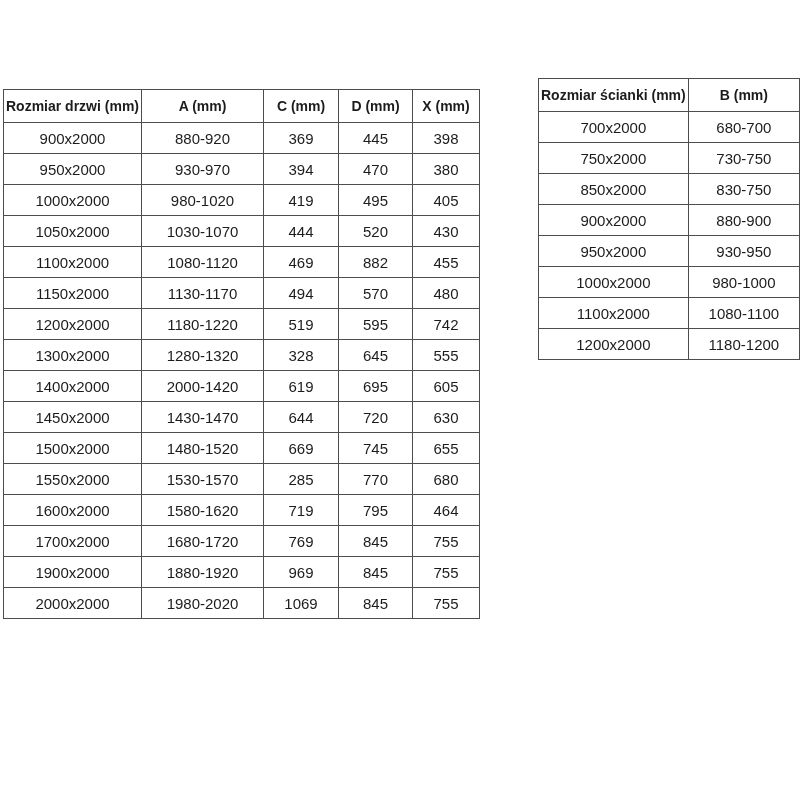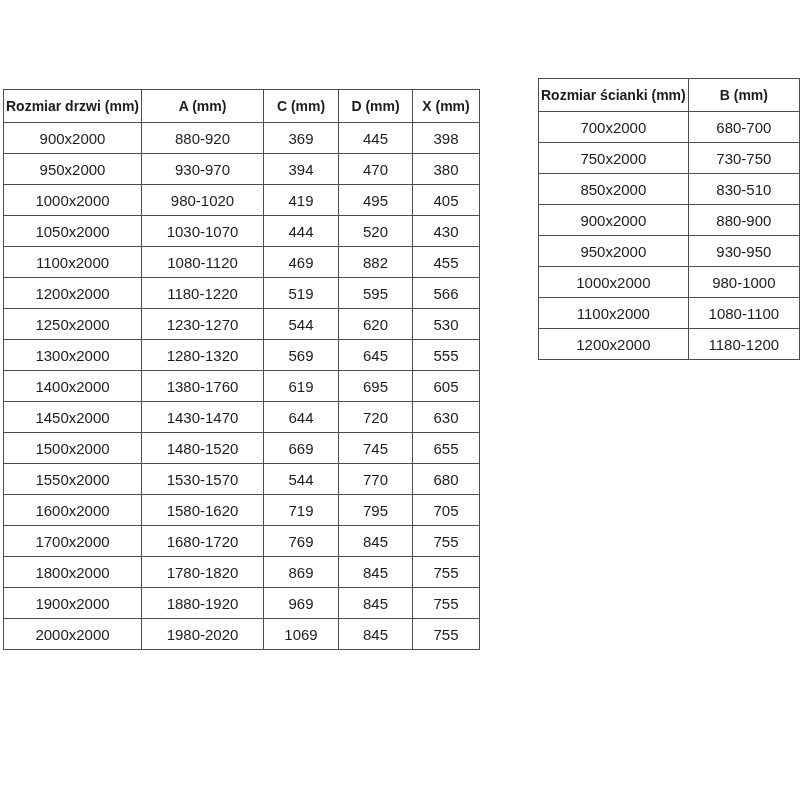--- a/index.html
+++ b/index.html
@@ -108,43 +108,43 @@
         <td>430</td>
       </tr>
       <tr>
         <td>1100x2000</td>
         <td>1080-1120</td>
         <td>469</td>
         <td>882</td>
         <td>455</td>
       </tr>
       <tr>
+        <td>1150x2000</td>
+        <td>1130-1170</td>
+        <td>494</td>
+        <td>570</td>
+        <td>480</td>
+      </tr>
+      <tr>
         <td>1200x2000</td>
         <td>1180-1220</td>
         <td>519</td>
         <td>595</td>
-        <td>566</td>
-      </tr>
-      <tr>
-        <td>1250x2000</td>
-        <td>1230-1270</td>
-        <td>544</td>
-        <td>620</td>
-        <td>530</td>
+        <td>742</td>
       </tr>
       <tr>
         <td>1300x2000</td>
         <td>1280-1320</td>
-        <td>569</td>
+        <td>328</td>
         <td>645</td>
         <td>555</td>
       </tr>
       <tr>
         <td>1400x2000</td>
-        <td>1380-1760</td>
+        <td>2000-1420</td>
         <td>619</td>
         <td>695</td>
         <td>605</td>
       </tr>
       <tr>
         <td>1450x2000</td>
         <td>1430-1470</td>
         <td>644</td>
         <td>720</td>
         <td>630</td>
@@ -152,46 +152,39 @@
       <tr>
         <td>1500x2000</td>
         <td>1480-1520</td>
         <td>669</td>
         <td>745</td>
         <td>655</td>
       </tr>
       <tr>
         <td>1550x2000</td>
         <td>1530-1570</td>
-        <td>544</td>
+        <td>285</td>
         <td>770</td>
         <td>680</td>
       </tr>
       <tr>
         <td>1600x2000</td>
         <td>1580-1620</td>
         <td>719</td>
         <td>795</td>
-        <td>705</td>
+        <td>464</td>
       </tr>
       <tr>
         <td>1700x2000</td>
         <td>1680-1720</td>
         <td>769</td>
         <td>845</td>
         <td>755</td>
       </tr>
       <tr>
-        <td>1800x2000</td>
-        <td>1780-1820</td>
-        <td>869</td>
-        <td>845</td>
-        <td>755</td>
-      </tr>
-      <tr>
         <td>1900x2000</td>
         <td>1880-1920</td>
         <td>969</td>
         <td>845</td>
         <td>755</td>
       </tr>
       <tr>
         <td>2000x2000</td>
         <td>1980-2020</td>
         <td>1069</td>
@@ -216,21 +209,21 @@
       <tr>
         <td>700x2000</td>
         <td>680-700</td>
       </tr>
       <tr>
         <td>750x2000</td>
         <td>730-750</td>
       </tr>
       <tr>
         <td>850x2000</td>
-        <td>830-510</td>
+        <td>830-750</td>
       </tr>
       <tr>
         <td>900x2000</td>
         <td>880-900</td>
       </tr>
       <tr>
         <td>950x2000</td>
         <td>930-950</td>
       </tr>
       <tr>

